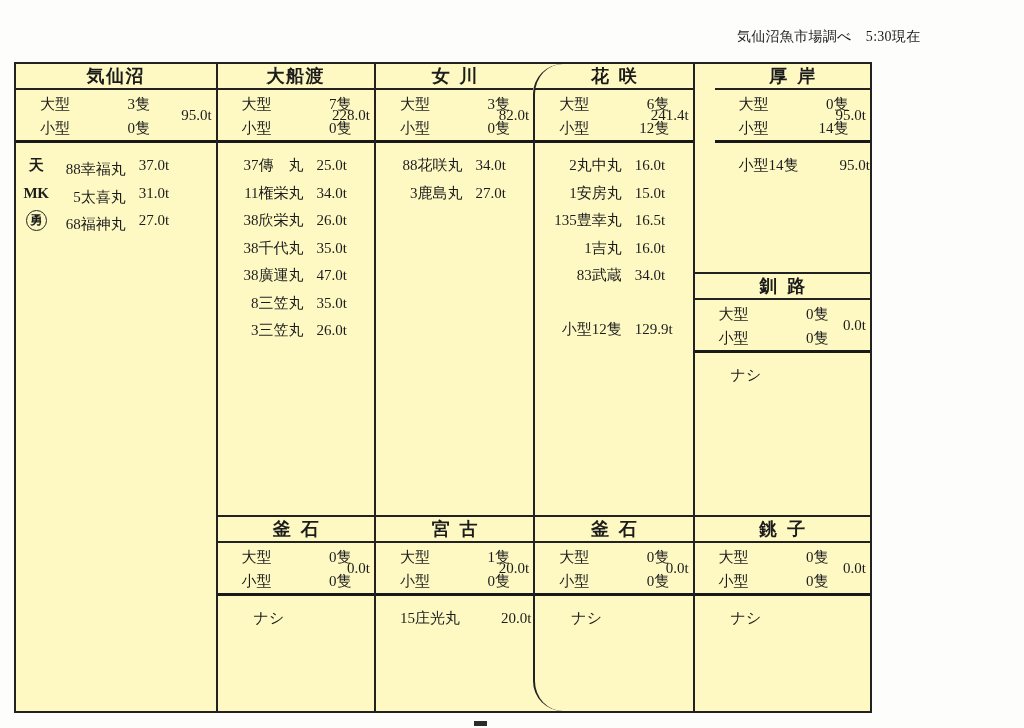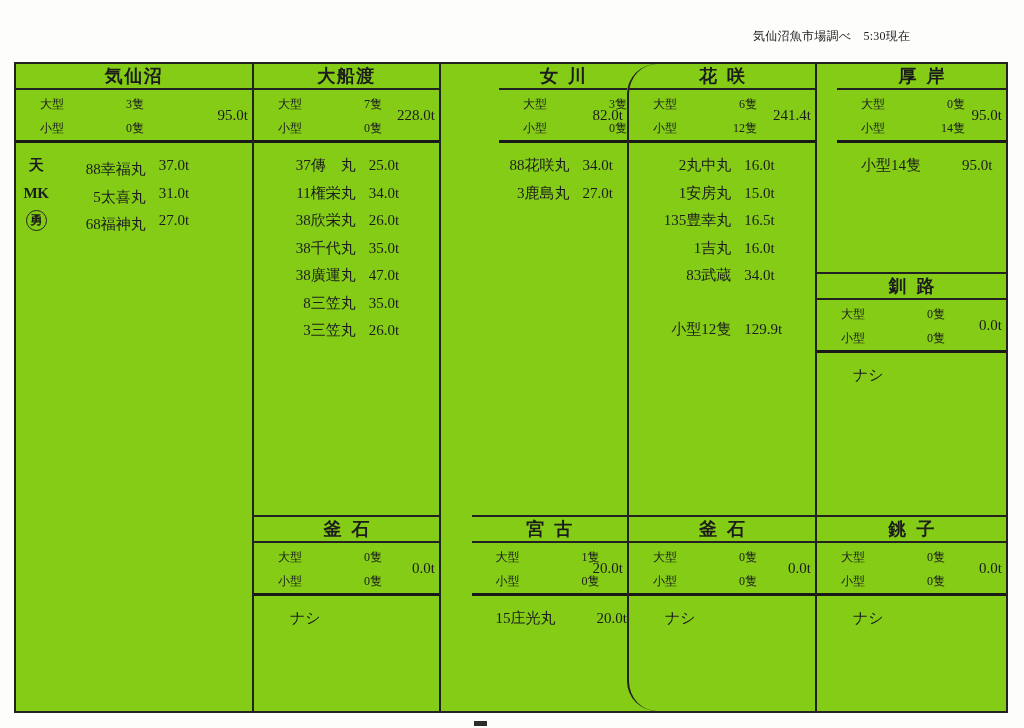--- a/index.html
+++ b/index.html
@@ -8,45 +8,45 @@
     background:#fdfdfc;color:#1c1c1c;
     font-family:"Liberation Serif","DejaVu Serif",serif;
   }
   
   .hdr{position:relative;height:62px;}
   .title{
     position:absolute;left:242px;top:9px;
     font-size:28px;font-weight:bold;letter-spacing:0.10em;white-space:pre;
     border-bottom:3px solid #1b1b1b;padding:0 10px 5px 4px;
   }
-  .subtitle{position:absolute;left:753px;top:28px;font-size:12px;letter-spacing:0.02em;white-space:pre;font-family:Liberation Serif, serif;}
+  .subtitle{position:absolute;left:737px;top:28px;font-size:14px;letter-spacing:0.02em;white-space:pre;font-family:Liberation Serif, serif;}
   
   .board{
-    position:absolute;left:14px;top:62px;width:994px;height:651px;
-    box-sizing:border-box;border:2px solid #222;display:flex;background:#84cc16;
+    position:absolute;left:14px;top:62px;width:858px;height:651px;
+    box-sizing:border-box;border:2px solid #222;display:flex;background:#fef9c3;
   }
   .col{display:flex;flex-direction:column;box-sizing:border-box;}
   .col + .col{border-left:2px solid #222;}
-  .col1{width:236px;}.col2{width:187px;gap:44px;}.col3{width:188px;align-items:flex-end;}.col4{width:188px;border-radius:30px;}.col5{flex:1;}
+  .col1{width:236px;}.col2{width:187px;gap:44px;}.col3{width:188px;}.col4{width:188px;border-radius:30px;}.col5{flex:1;}
   .port{display:flex;flex-direction:column;box-sizing:border-box;min-height:0;}
   .grow{flex:1 1 auto;}
   .h196{flex:0 0 196px;}
   .h208{flex:0 0 208px;padding-left:20px;}
   .tline{border-top:2px solid #222;}
   .phead{
     flex:0 0 26px;box-sizing:border-box;border-bottom:2px solid #222;
     display:flex;align-items:center;justify-content:center;
     font-size:18px;font-weight:bold;letter-spacing:0.08em;
   }
   .phead .spread{letter-spacing:0.55em;text-indent:0.55em;}
   .psum{
     position:relative;flex:0 0 53px;box-sizing:border-box;
     border-bottom:3px solid #191919;padding-top:2px;
   }
-  .srow{height:24px;display:flex;align-items:center;font-size:12px;}
+  .srow{height:24px;display:flex;align-items:center;font-size:15px;}
   .slabel{margin-left:24px;}
   .scount{width:80px;text-align:right;}
   .stotal{position:absolute;right:4px;top:50%;transform:translateY(-50%);font-size:15px;}
   .pdetail{flex:1 1 auto;box-sizing:border-box;padding-top:9px;overflow:hidden;}
   .brow{height:27.5px;display:flex;align-items:center;font-size:15px;}
   .bmark{flex:0 0 40px;display:flex;align-items:center;justify-content:center;}
   .glyph{font-style:normal;font-weight:bold;font-size:15px;letter-spacing:-0.5px;}
   .glyph.circled{
     width:19px;height:19px;border:1.5px solid #222;border-radius:50%;
     display:flex;align-items:center;justify-content:center;font-size:12.5px;font-weight:bold;

